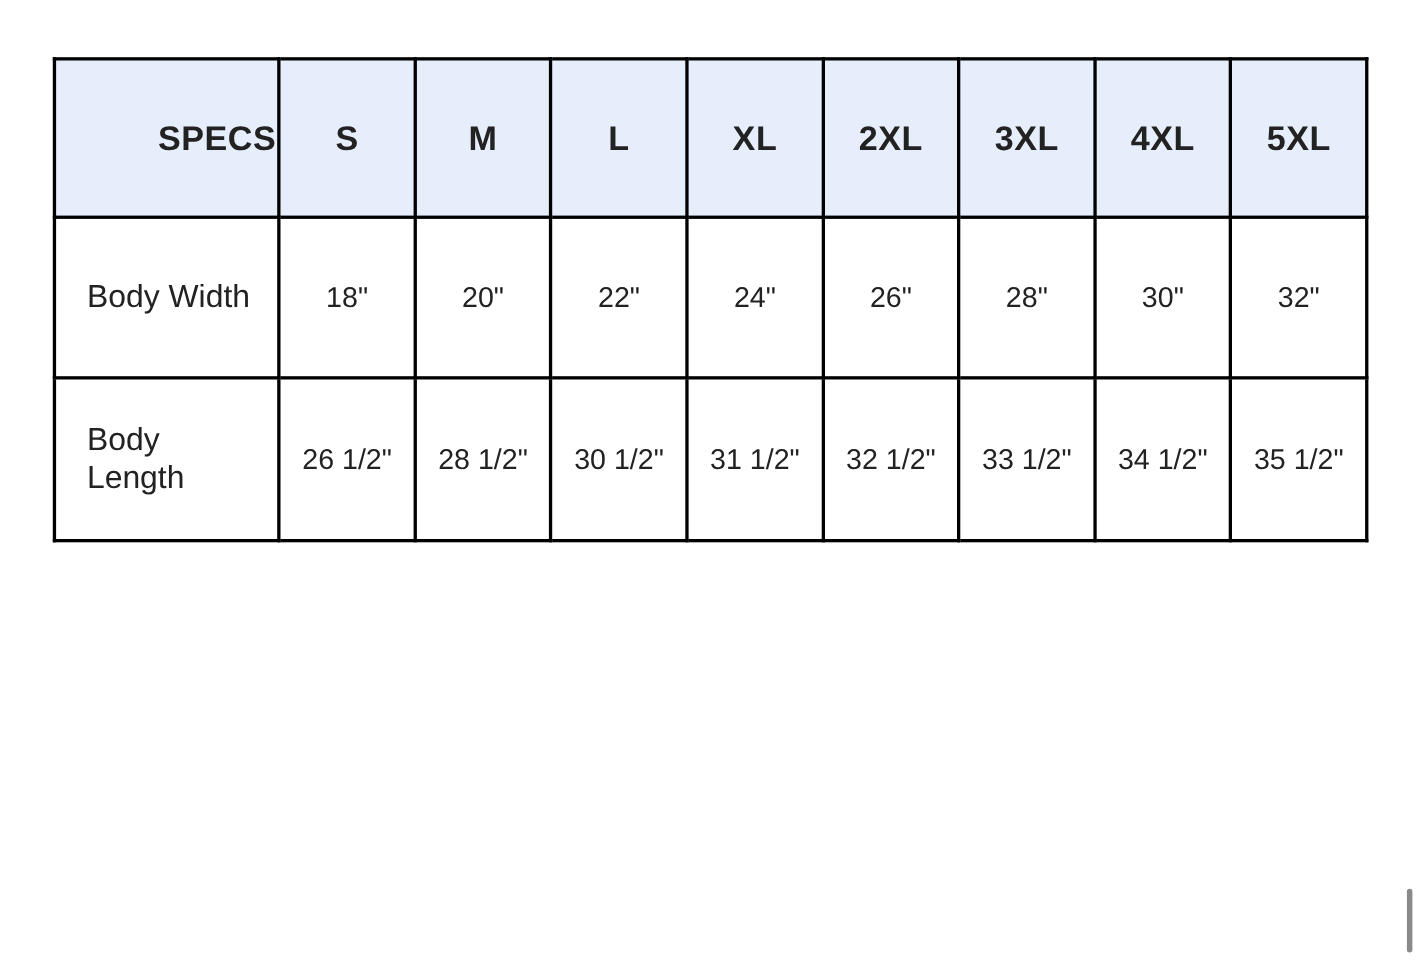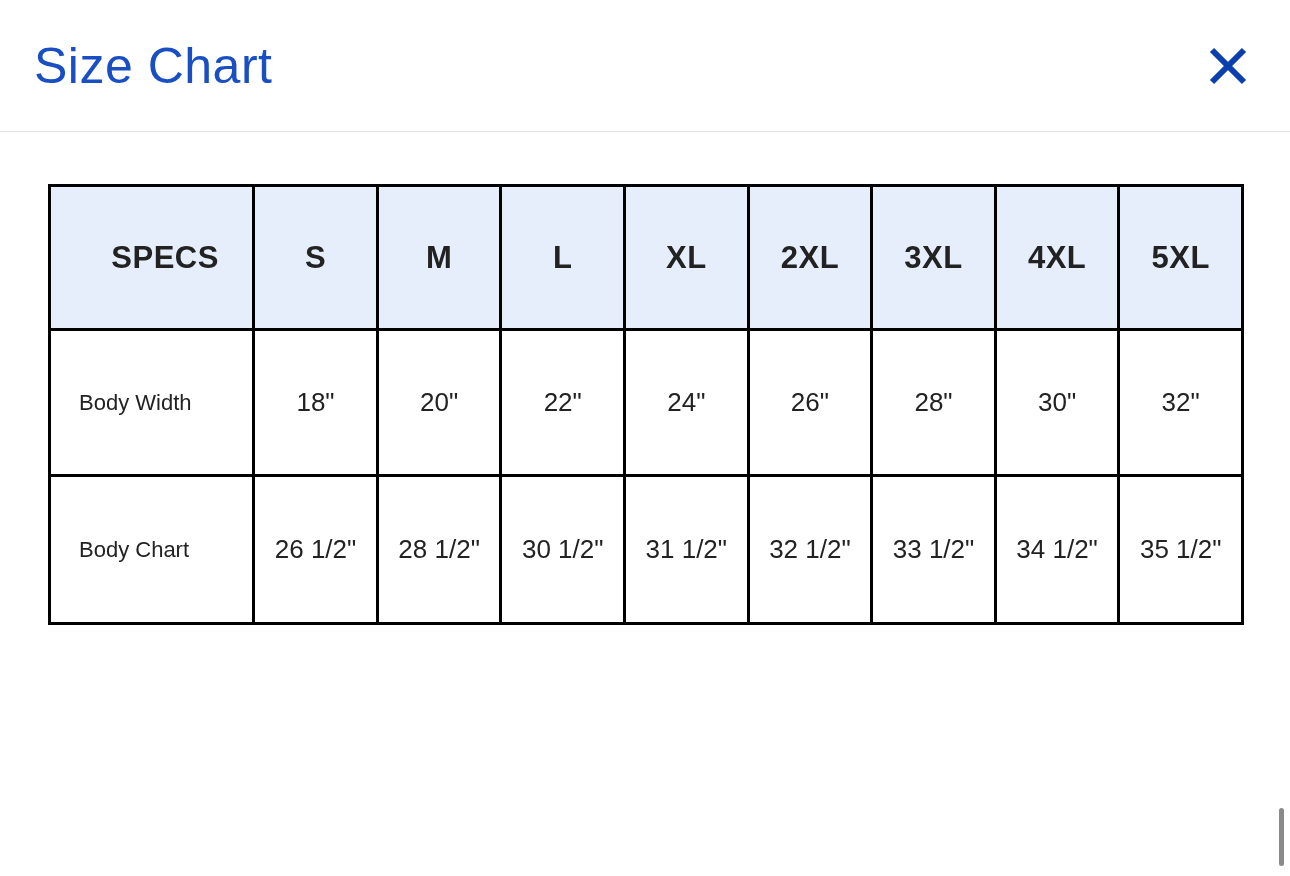--- a/index.html
+++ b/index.html
@@ -68,28 +68,28 @@
     color: #222222;
   }
   table.size-chart thead th {
     background: #e6eefc;
     height: 144px;
     font-size: 31px;
     font-weight: bold;
     letter-spacing: 0.5px;
   }
   table.size-chart thead th.spec-col {
-    text-align: center;
+    text-align: right;
     padding-left: 28px;
   }
   table.size-chart tbody td.spec-label {
     text-align: left;
     padding-left: 28px;
     padding-right: 20px;
-    font-size: 22px;
+    font-size: 29px;
     font-weight: 400;
     line-height: 1.18;
   }
   table.size-chart tbody td.value {
     font-size: 26px;
     font-weight: 400;
     line-height: 1.2;
   }
   col.c-spec { width: 195px; }
   col.c-size { width: 118px; }
@@ -104,31 +104,20 @@
     height: 58px;
     background: #8a8a8a;
     border-radius: 3px;
   }
 </style>
 </head>
 <body>
 
 <div class="modal">
 
-  <div class="modal-header">
-    <div class="modal-title">Size Chart</div>
-    <button class="close-btn">
-      <span>
-        <svg width="44" height="44" viewBox="0 0 44 44" aria-hidden="true">
-          <line x1="6" y1="6" x2="38" y2="38" stroke="#0b3fb0" stroke-width="6" stroke-linecap="butt"></line>
-          <line x1="38" y1="6" x2="6" y2="38" stroke="#0b3fb0" stroke-width="6" stroke-linecap="butt"></line>
-        </svg>
-      </span>
-    </button>
-  </div>
 
   <div class="modal-body">
     <table class="size-chart">
       <colgroup>
         <col class="c-spec">
         <col class="c-size">
           <col class="c-size">
           <col class="c-size">
           <col class="c-size">
         <col class="c-size">
@@ -155,21 +144,21 @@
           <td class="value">18"</td>
           <td class="value">20"</td>
           <td class="value">22"</td>
           <td class="value">24"</td>
           <td class="value">26"</td>
           <td class="value">28"</td>
           <td class="value">30"</td>
           <td class="value">32"</td>
         </tr>
         <tr class="r-bodylength">
-          <td class="spec-label">Body Chart</td>
+          <td class="spec-label">Body Length</td>
           <td class="value">26 1/2"</td>
           <td class="value">28 1/2"</td>
           <td class="value">30 1/2"</td>
           <td class="value">31 1/2"</td>
           <td class="value">32 1/2"</td>
           <td class="value">33 1/2"</td>
           <td class="value">34 1/2"</td>
           <td class="value">35 1/2"</td>
         </tr>
       </tbody>

